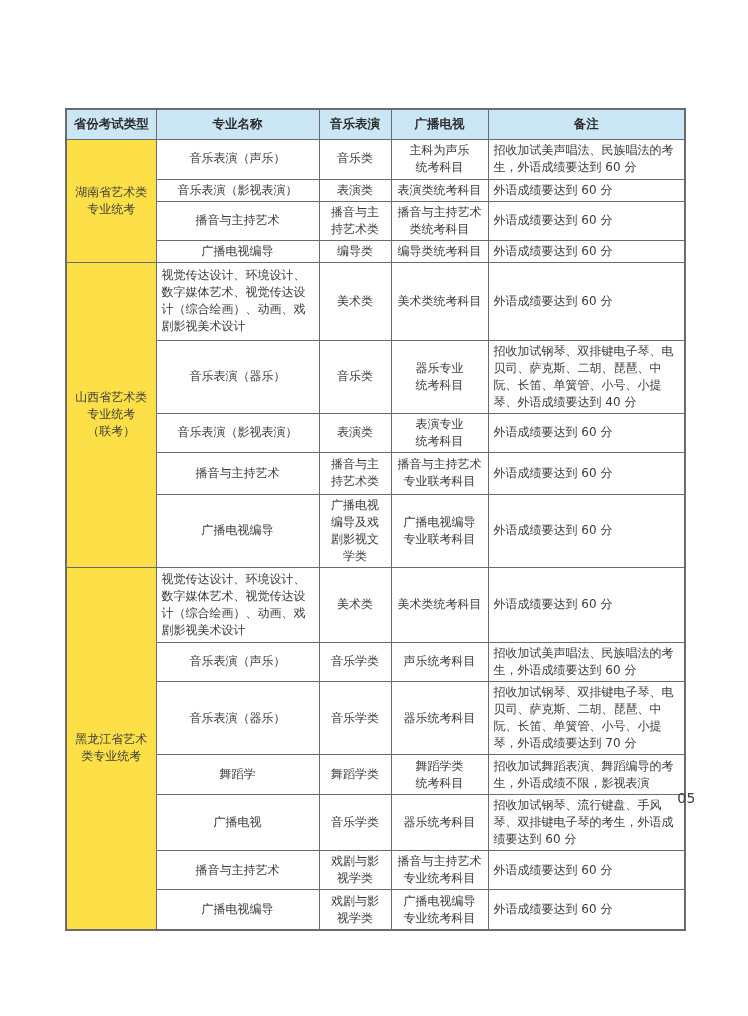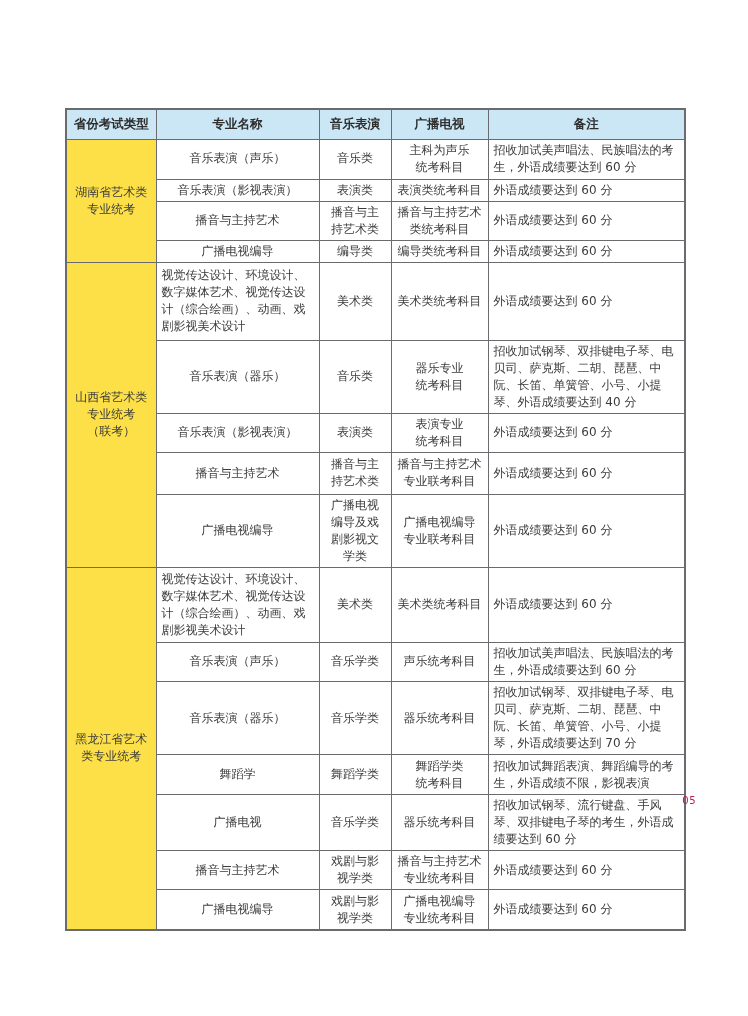--- a/index.html
+++ b/index.html
@@ -50,23 +50,23 @@
   .exam-table td.province {
     background: #fde047;
   }
   .exam-table td.align-left {
     text-align: left;
   }
   .page-number {
     position: absolute;
     right: 52px;
     bottom: 42px;
-    font-size: 10px;
+    font-size: 14px;
     letter-spacing: 0.5px;
-    color: #be185d;
+    color: #404040;
   }
 </style>
 </head>
 <body>
 
 <div class="page">
 
   <table class="exam-table">
     <colgroup>
       <col class="c1">

